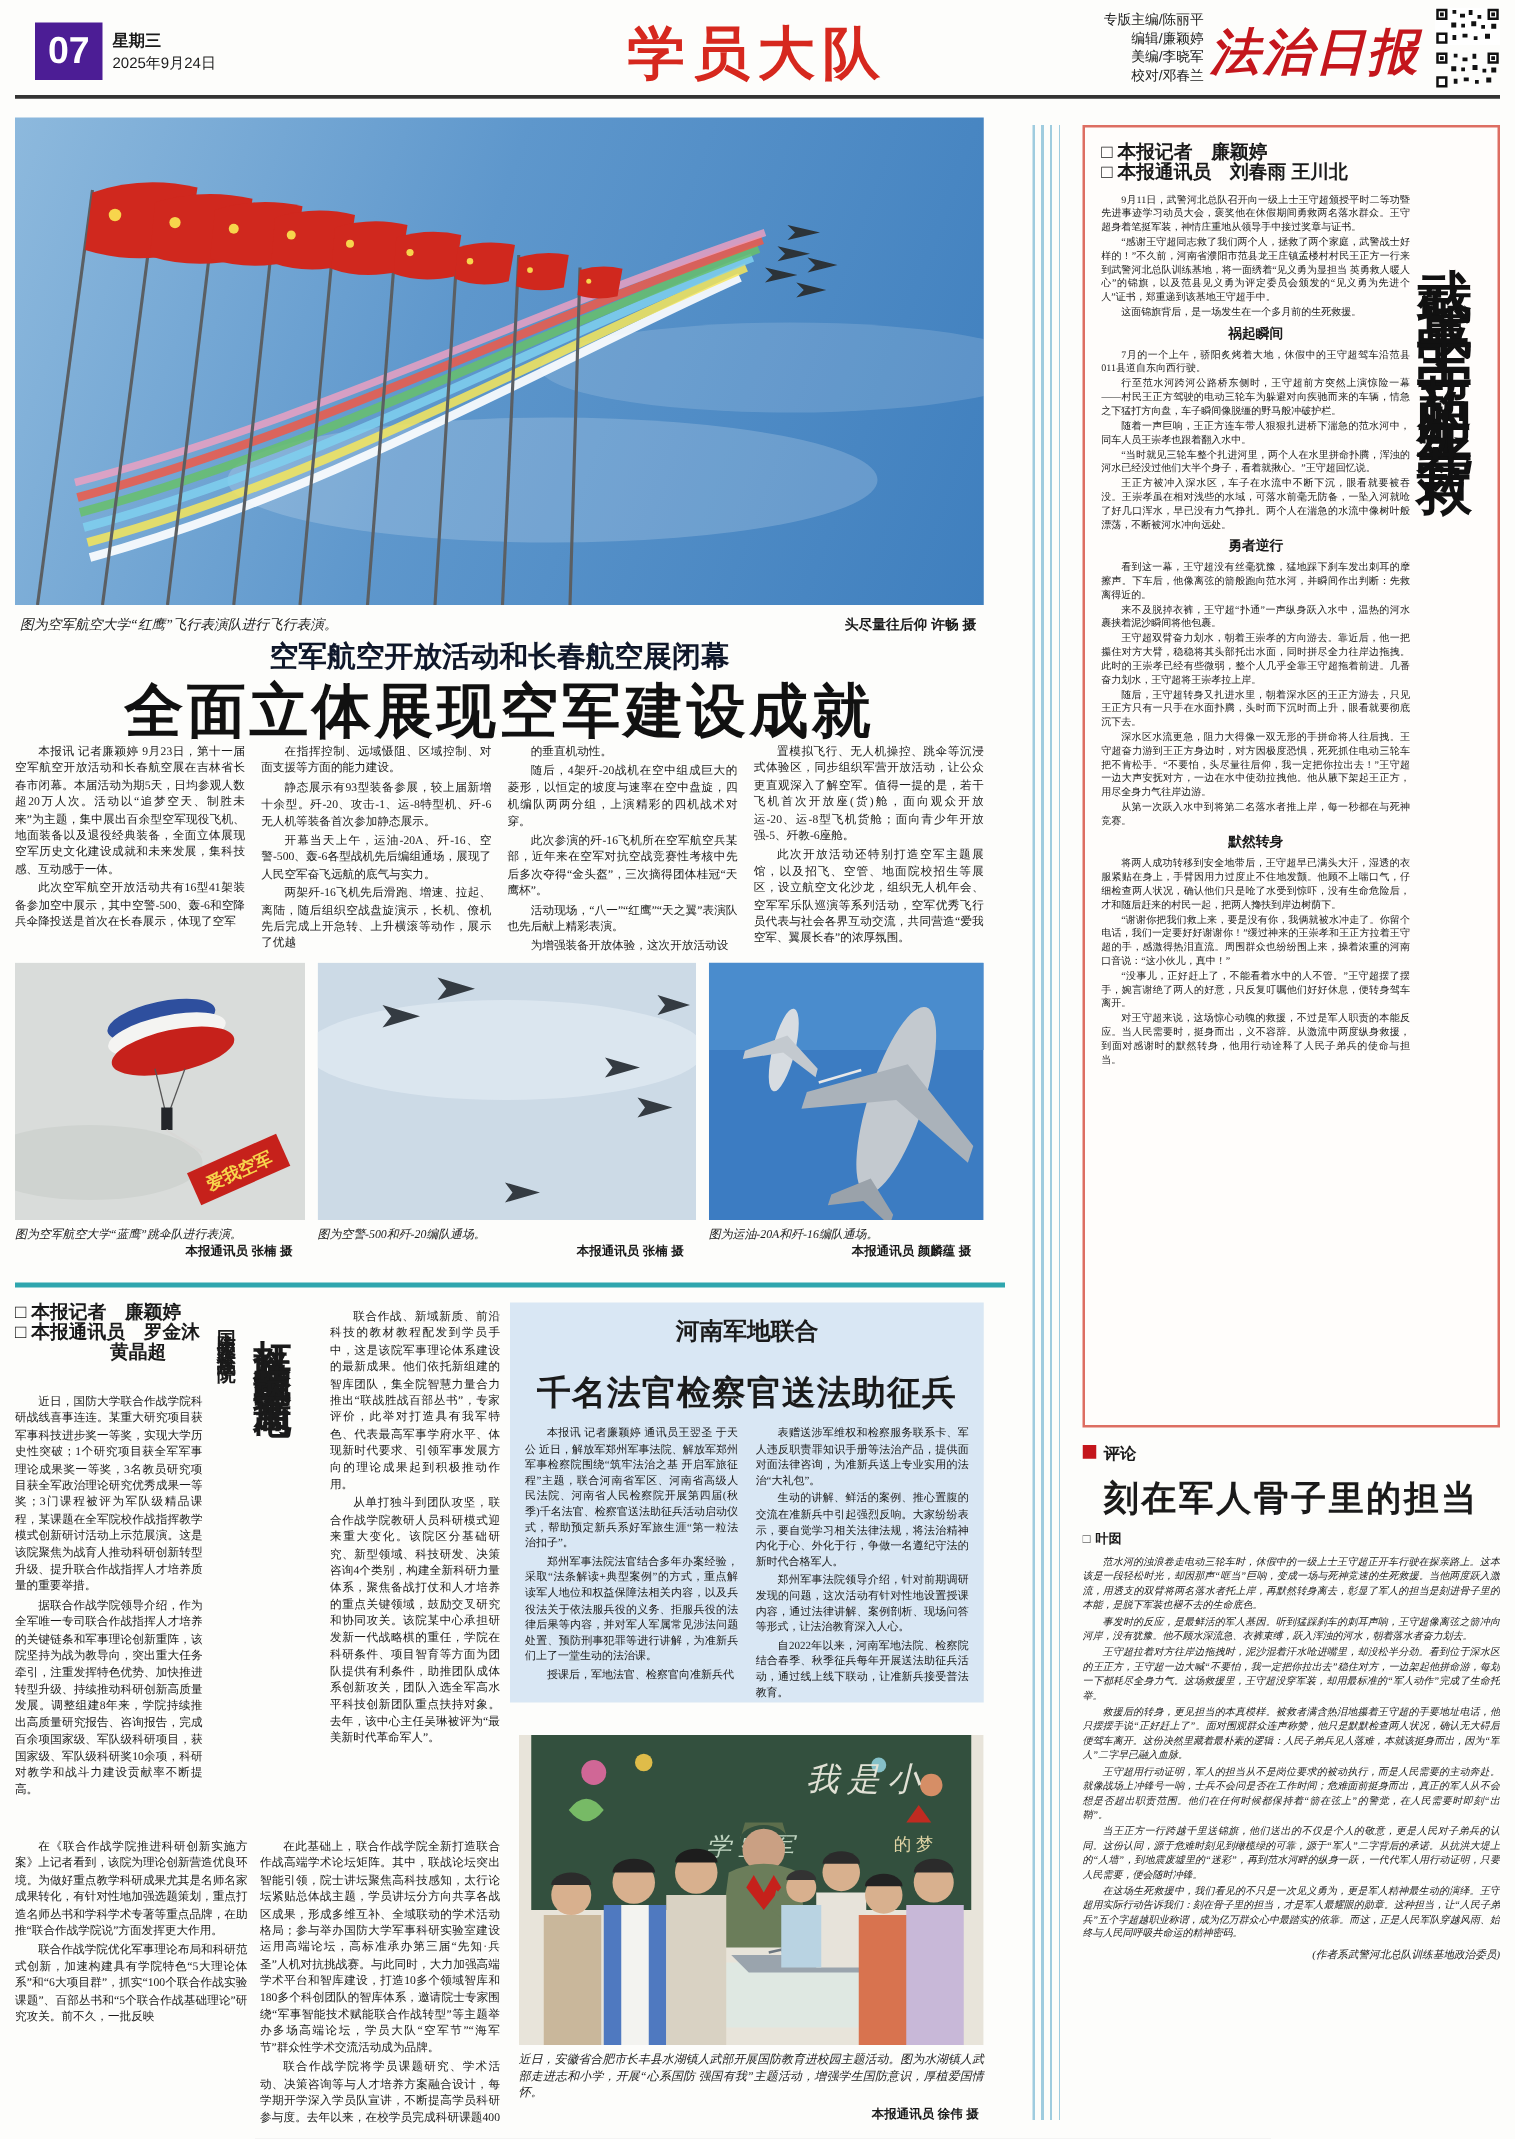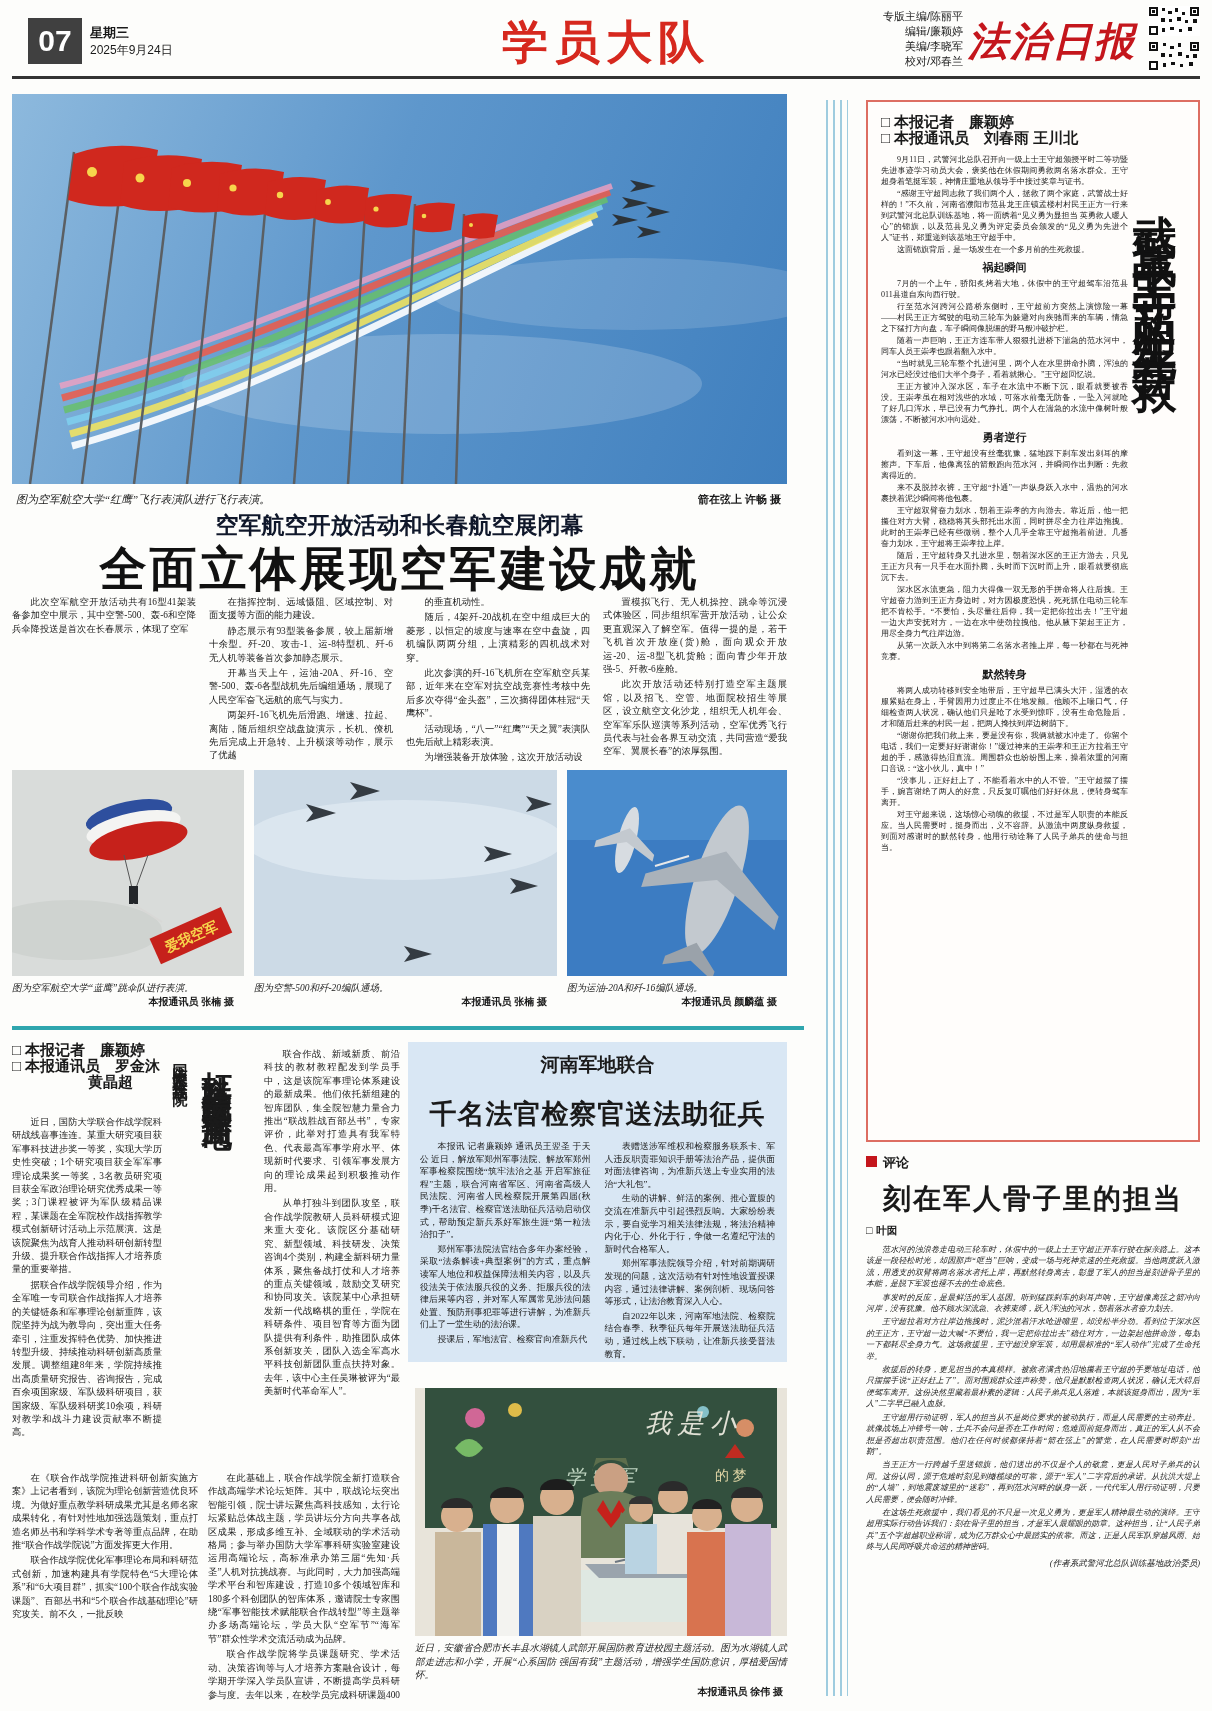--- a/index.html
+++ b/index.html
@@ -4,21 +4,21 @@
 <style>
   html,body{margin:0;padding:0;background:#e8e8e8;}
   .page{position:relative;width:1212px;height:1711px;background:#fdfdfb;overflow:hidden;
         font-family:"Liberation Sans","DejaVu Sans",sans-serif;color:#1a1a1a;}
   .abs{position:absolute;}
   .serif{font-family:"Liberation Serif","DejaVu Serif",serif;}
   .kai{font-family:"Liberation Serif","DejaVu Serif",serif;font-style:italic;}
   .jtxt{text-align:justify;text-justify:inter-ideograph;}
   p{margin:0 0 2px 0;text-indent:2em;}
   
-  .pagenum{left:28px;top:18px;width:54px;height:46px;background:#404040;color:#fff;
+  .pagenum{left:28px;top:18px;width:54px;height:46px;background:#4c1d95;color:#fff;
            font-weight:900;font-size:30px;text-align:center;line-height:46px;}
   .weekday{left:90px;top:24px;font-size:13px;font-weight:700;}
   .dateline{left:90px;top:42px;font-size:12px;}
   .section-title{left:0;right:0;top:12px;text-align:center;font-size:46px;font-weight:900;
                  color:#d6281e;letter-spacing:6px;}
   .credits{left:845px;top:9px;width:118px;text-align:right;font-size:11px;line-height:15px;color:#222;}
   .masthead{left:968px;top:14px;width:172px;font-size:40px;font-weight:900;color:#c4161c;
             font-family:"Liberation Serif","DejaVu Serif",serif;font-style:italic;letter-spacing:2px;}
   .hdr-rule{left:12px;top:76px;width:1188px;height:3px;background:#333;}
   
@@ -205,27 +205,28 @@
           <circle cx="268" cy="101" r="3.2"></circle>
           <circle cx="316" cy="108" r="2.9"></circle>
         <circle cx="364" cy="115" r="2.6"></circle>
           <circle cx="412" cy="122" r="2.3"></circle>
           <circle cx="459" cy="131" r="2"></circle>
       </g>
     </svg>
   </div>
   <div class="abs cap-row kai">
     <span class="cap-left">图为空军航空大学“红鹰”飞行表演队进行飞行表演。</span>
-    <span class="cap-right">箭在弦上 许畅 摄</span>
+    <span class="cap-right">头尽量往后仰 许畅 摄</span>
   </div>
 
   <div class="abs kicker">空军航空开放活动和长春航空展闭幕</div>
   <div class="abs headline">全面立体展现空军建设成就</div>
   <div class="abs cols serif jtxt">
     <div>
+        <p>本报讯 记者廉颖婷 9月23日，第十一届空军航空开放活动和长春航空展在吉林省长春市闭幕。本届活动为期5天，日均参观人数超20万人次。活动以“追梦空天、制胜未来”为主题，集中展出百余型空军现役飞机、地面装备以及退役经典装备，全面立体展现空军历史文化建设成就和未来发展，集科技感、互动感于一体。</p>
         <p>此次空军航空开放活动共有16型41架装备参加空中展示，其中空警-500、轰-6和空降兵伞降投送是首次在长春展示，体现了空军</p>
       </div>
     <div>
         <p>在指挥控制、远域慑阻、区域控制、对面支援等方面的能力建设。</p>
         <p>静态展示有93型装备参展，较上届新增十余型。歼-20、攻击-1、运-8特型机、歼-6无人机等装备首次参加静态展示。</p>
         <p>开幕当天上午，运油-20A、歼-16、空警-500、轰-6各型战机先后编组通场，展现了人民空军奋飞远航的底气与实力。</p>
         <p>两架歼-16飞机先后滑跑、增速、拉起、离陆，随后组织空战盘旋演示，长机、僚机先后完成上开急转、上升横滚等动作，展示了优越</p>
       </div>
     <div>
         <p>的垂直机动性。</p>

